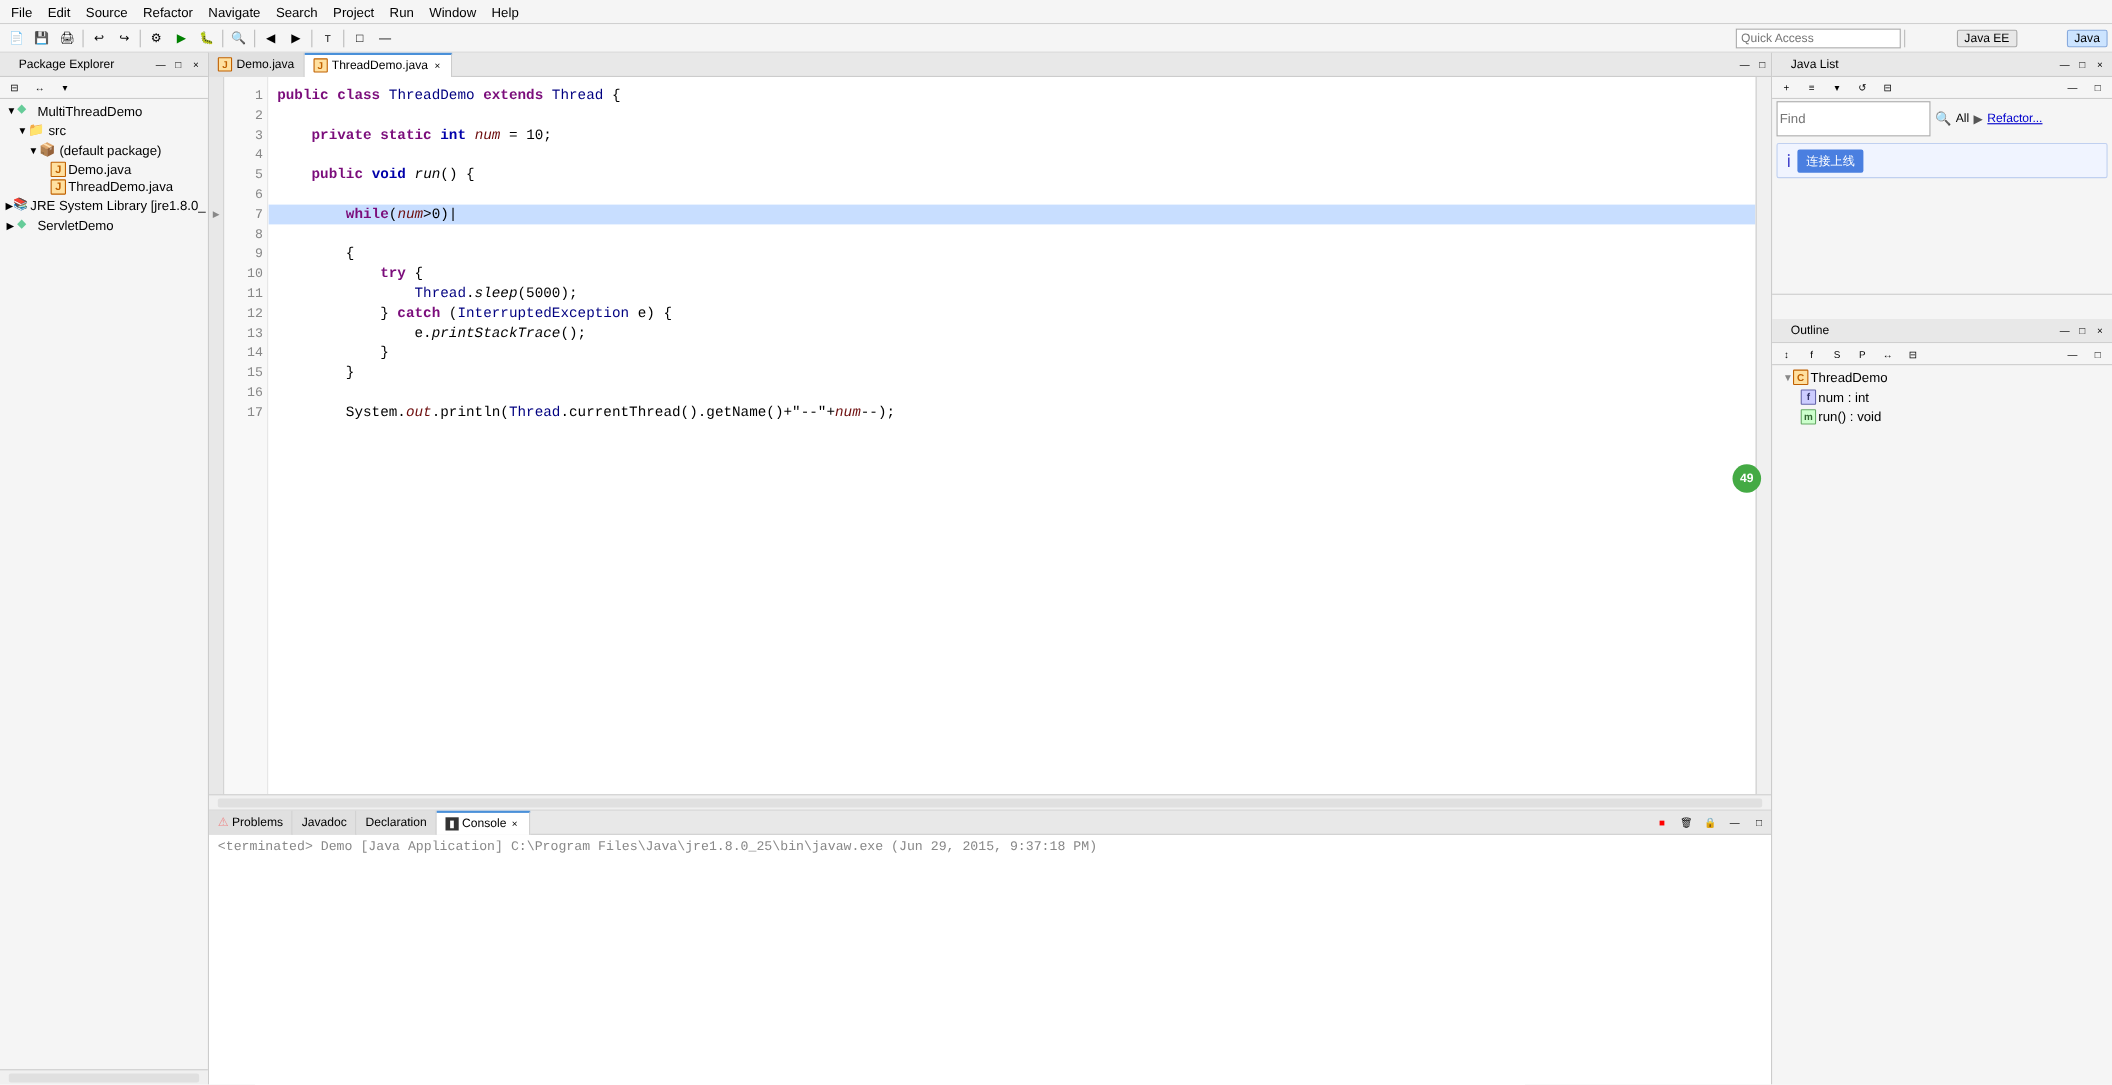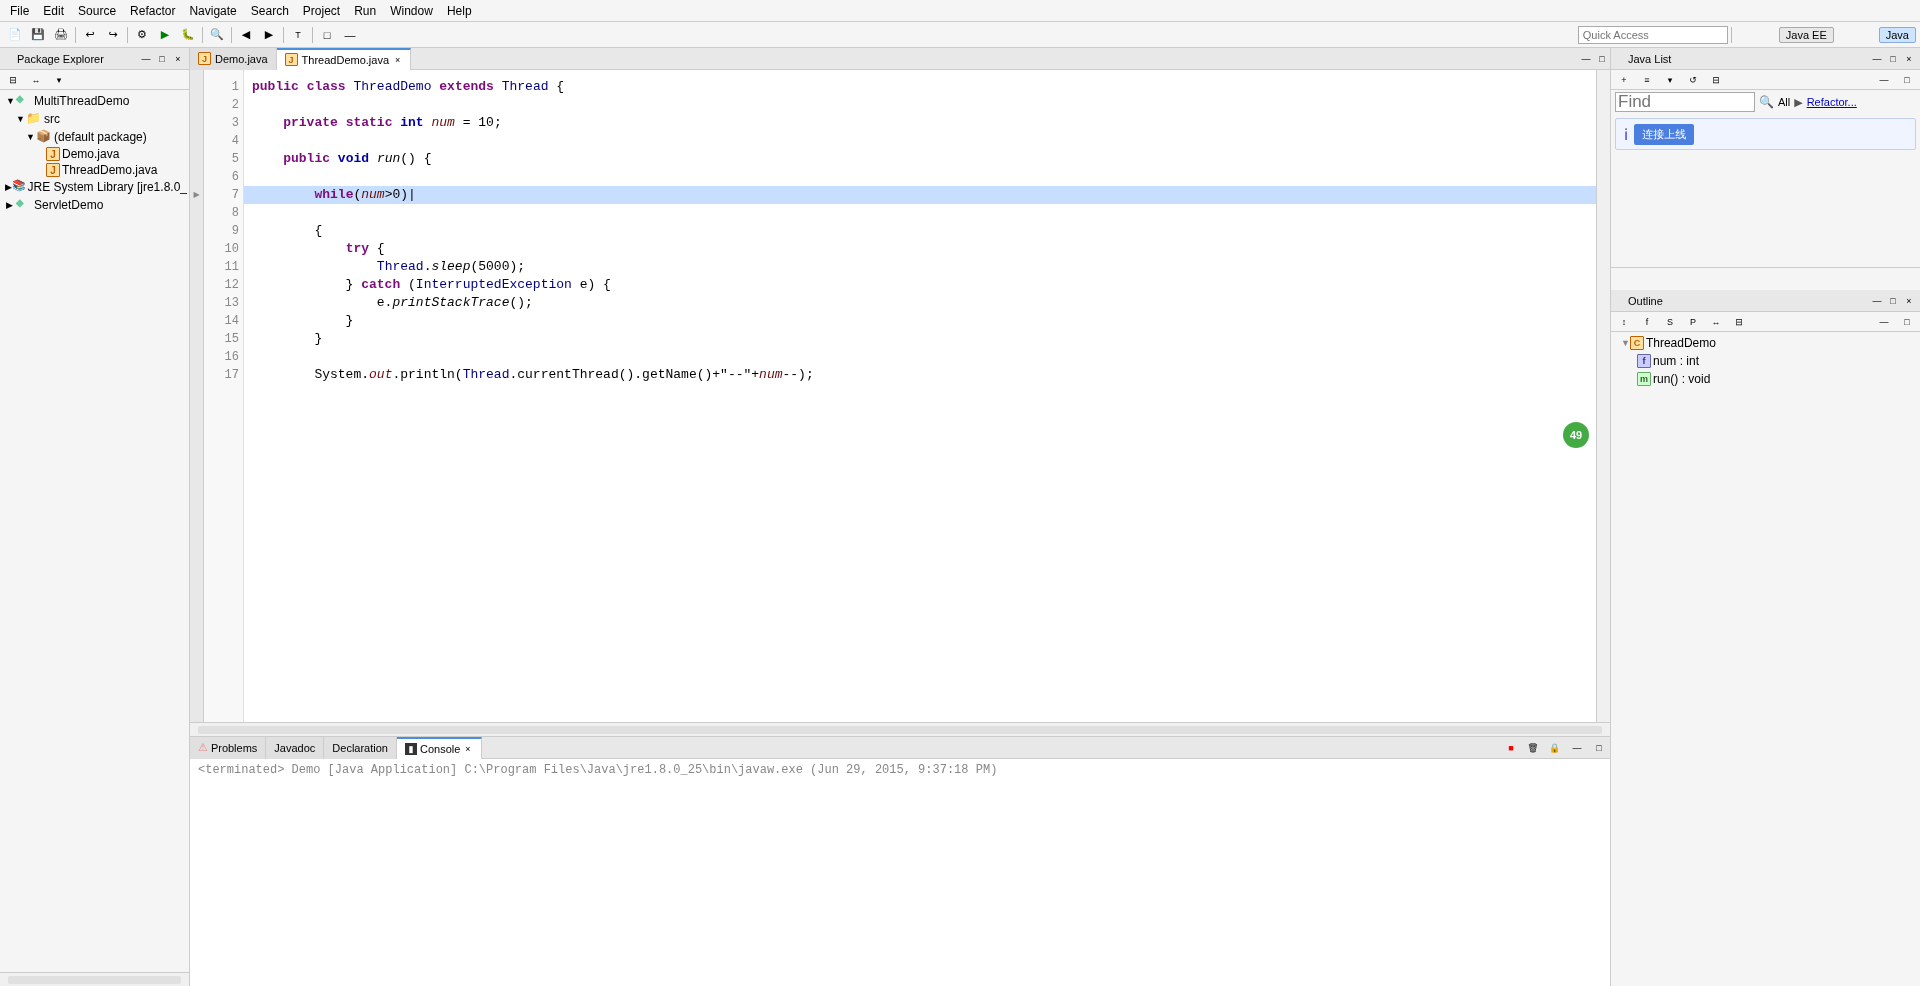--- a/index.html
+++ b/index.html
@@ -130,21 +130,21 @@
       height: 220px; border-bottom: 1px solid #ccc; display: flex; flex-direction: column;
     }
     #task-toolbar {
       display: flex; align-items: center; background: #f5f5f5; border-bottom: 1px solid #ccc;
       padding: 1px 2px; height: 20px; gap: 1px;
     }
     #task-find {
       display: flex; align-items: center; padding: 2px 4px; gap: 4px;
     }
     #task-find input {
-      width: 140px; height: 20px; border: 1px solid #aaa; font-size: 17px; padding: 0 2px;
+      width: 140px; height: 32px; border: 1px solid #aaa; font-size: 12px; padding: 0 2px;
     }
 
     
     #mylyn-panel {
       display: flex; align-items: center; padding: 4px 8px; background: #f0f4ff;
       border: 1px solid #c0d0f0; margin: 4px; border-radius: 2px; gap: 6px;
     }
     .mylyn-info { color: #4444cc; font-size: 16px; }
     .mylyn-text { font-size: 11px; color: #333; }
     .mylyn-link { color: #0000cc; text-decoration: underline; cursor: pointer; }
@@ -455,21 +455,21 @@
         <span style="font-size:11px;color:#555;">▶</span>
         <span style="color:#0000cc;text-decoration:underline;cursor:pointer;font-size:11px;">Refactor...</span>
       </div>
 
       <div id="mylyn-panel">
         <span class="mylyn-info">ℹ</span>
         <button class="mylyn-btn">连接上线</button>
       </div>
     </div>
 
-    <div class="green-circle" style="position:relative;margin-left:auto;margin-right:16px;margin-top:-4px;width:26px;height:26px;font-size:11px;">49</div>
+    <div class="green-circle" style="position:relative;margin-left:auto;margin-right:4px;margin-top:-4px;width:26px;height:26px;font-size:11px;">49</div>
 
     <div id="outline-panel">
       <div class="panel-title-bar">
         <span class="panel-title">Outline</span>
         <div class="panel-title-actions">
           <div class="panel-icon-btn">—</div>
           <div class="panel-icon-btn">□</div>
           <div class="panel-icon-btn">×</div>
         </div>
       </div>

